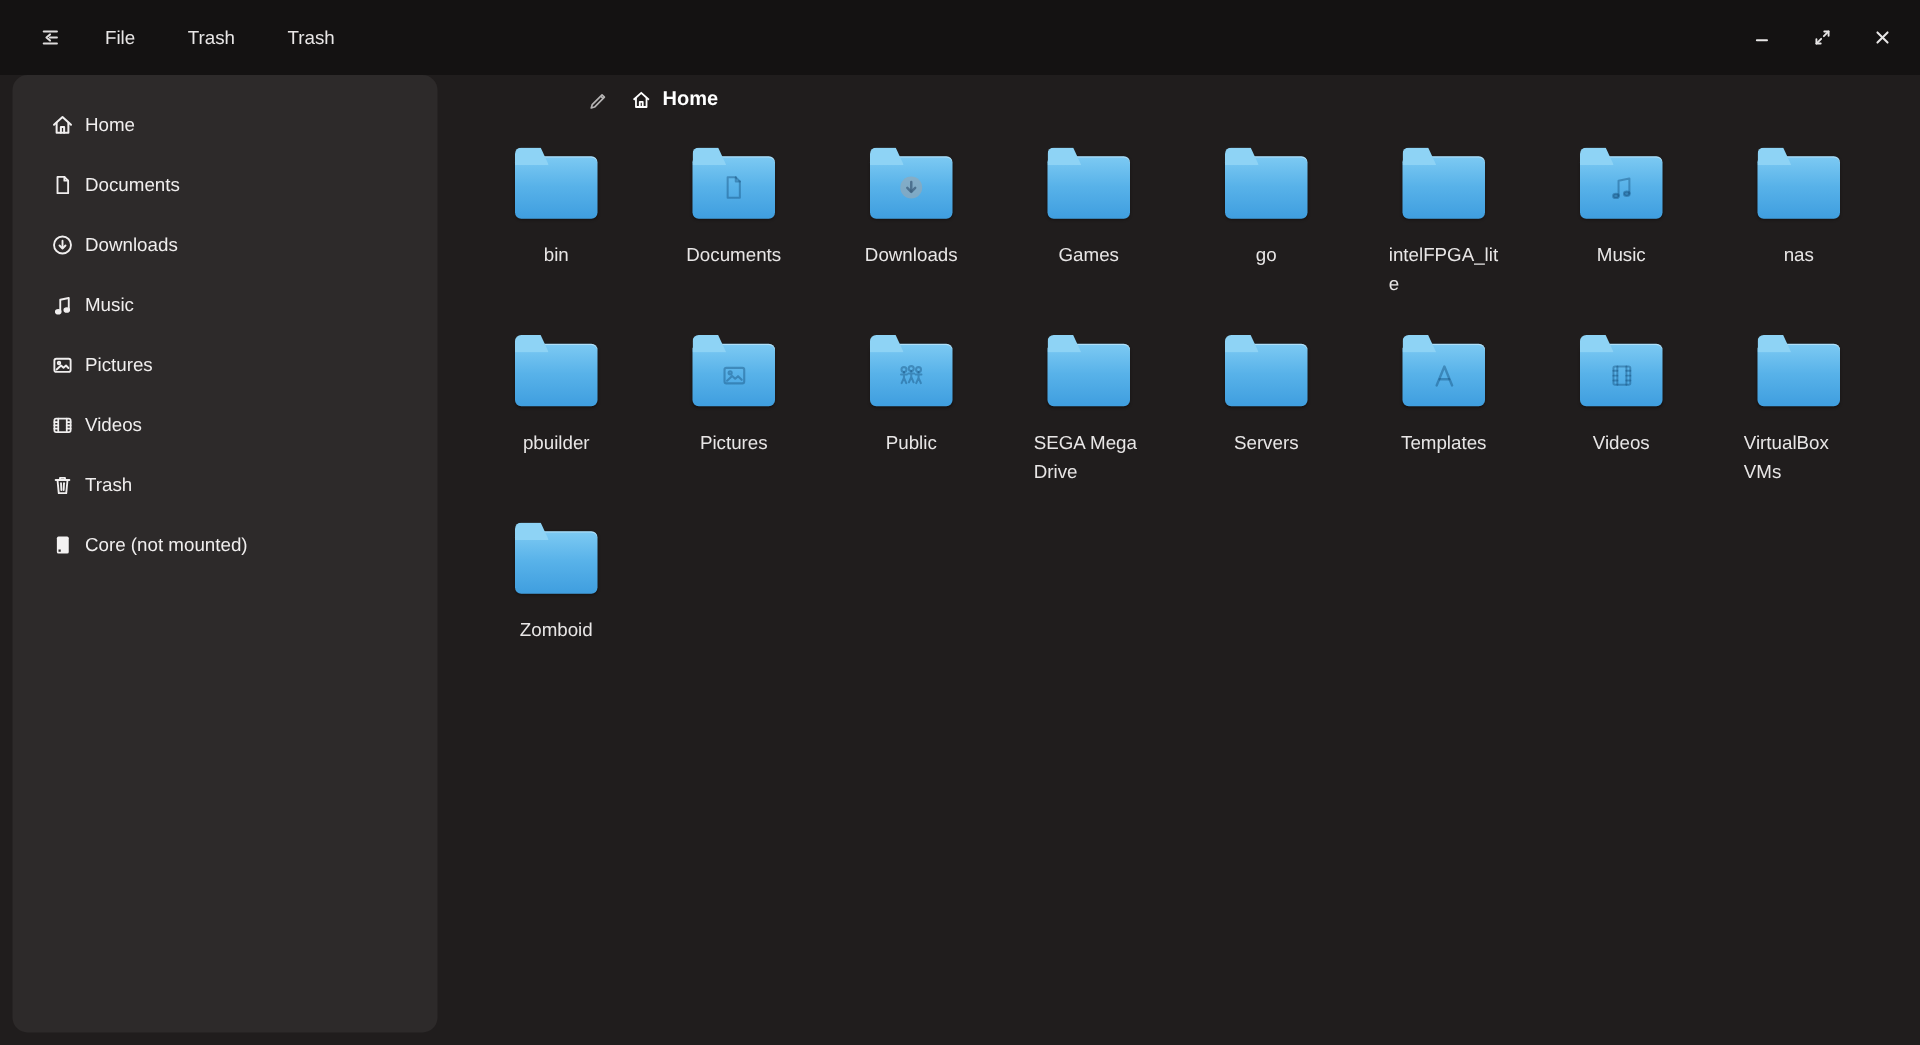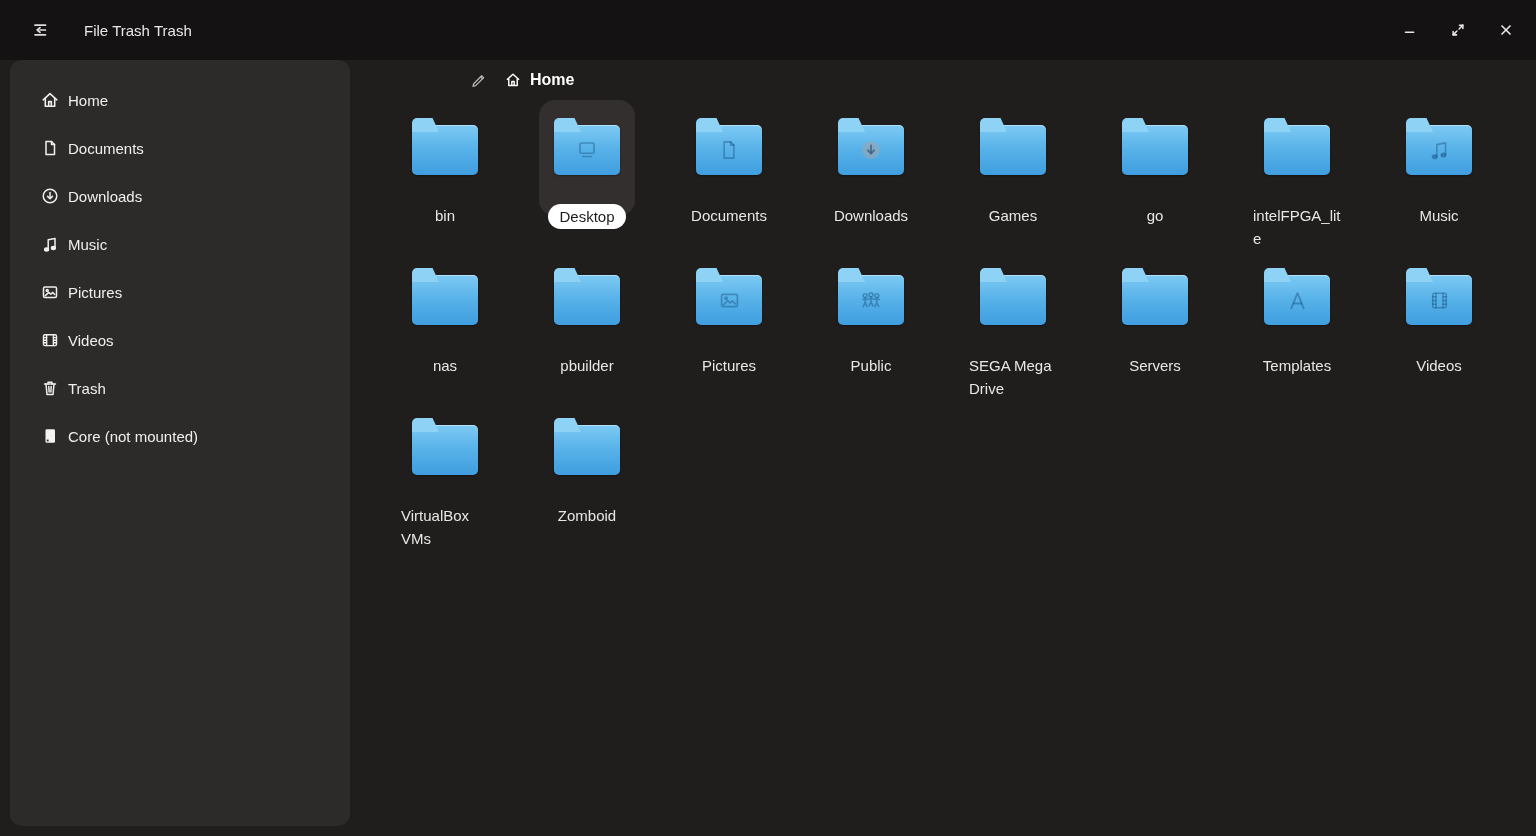--- a/index.html
+++ b/index.html
@@ -24,21 +24,21 @@
 
   
   .topbar{
     height:60px;flex:0 0 60px;background:var(--topbar-bg);
     display:flex;align-items:center;padding:0 20px 0 28px;
   }
   .menu-btn{
     width:24px;height:24px;border:none;background:transparent;color:#dddbdb;
     display:flex;align-items:center;justify-content:center;cursor:pointer;
   }
-  .menus{display:flex;margin-left:30px;}
+  .menus{display:flex;gap:38px;margin-left:30px;}
   .menu-item{
     border:none;background:transparent;color:#e9e7e7;font-size:15px;
     font-family:inherit;cursor:pointer;padding:4px 2px;
   }
   .topbar-spacer{flex:1;}
   .win-controls{display:flex;gap:28px;align-items:center;}
   .win-btn{
     width:20px;height:20px;border:none;background:transparent;color:#e8e6e6;
     display:flex;align-items:center;justify-content:center;cursor:pointer;
   }
@@ -89,21 +89,21 @@
   }
   .folder::before{
     content:'';position:absolute;top:-7px;left:0;width:27px;height:14px;
     background:#8ed3f5;border-radius:5px 4px 0 0;
     clip-path:polygon(0 0,76% 0,100% 100%,0 100%);
   }
   .emblem{
     position:absolute;inset:0;display:flex;align-items:center;justify-content:center;
     color:rgba(18,77,122,0.42);
   }
-  .label-wrap{position:relative;z-index:1;margin-top:20px;width:142px;text-align:center;line-height:23px;}
+  .label-wrap{position:relative;z-index:1;margin-top:9px;width:142px;text-align:center;line-height:23px;}
   .flabel{
     display:inline-block;max-width:88px;text-align:left;
     overflow-wrap:break-word;word-break:break-word;
     font-size:15px;color:#e8e6e6;
   }
   .flabel.pill{
     background:var(--label-pill-bg);color:#1c1c1c;border-radius:13px;
     padding:1px 11px;text-align:center;max-width:110px;
   }
   svg{display:block;}
@@ -260,34 +260,20 @@
           <span class="ctext">Home</span>
         </button>
       </div>
       <div class="grid" id="grid">
           <div class="cell">
             <div class="icon-area">
               <div class="folder"></div>
             </div>
             <div class="label-wrap"><span class="flabel">bin</span></div>
           </div>
-          <div class="cell selected">
-            <div class="sel-bg"></div>
-            <div class="icon-area">
-              <div class="folder">
-                <div class="emblem">
-                  <svg width="26" height="26" viewBox="0 0 24 24" fill="none" stroke="currentColor" stroke-linecap="round" stroke-linejoin="round" stroke-width="1.5">
-                    <rect x="5.5" y="5.5" width="13" height="9.5" rx="1.2"></rect>
-                    <line x1="8" y1="18" x2="16" y2="18"></line>
-                  </svg>
-                </div>
-              </div>
-            </div>
-            <div class="label-wrap"><span class="flabel pill">Desktop</span></div>
-          </div>
           <div class="cell">
             <div class="icon-area">
               <div class="folder">
                 <div class="emblem">
                   <svg width="26" height="26" viewBox="0 0 24 24" fill="none" stroke="currentColor" stroke-linecap="round" stroke-linejoin="round" stroke-width="1.5">
                     <path d="M7.5 4.5 H13.5 L16.5 7.5 V19.5 H7.5 Z"></path>
                     <path d="M13.5 4.5 V7.5 H16.5"></path>
                   </svg>
                 </div>
               </div>

